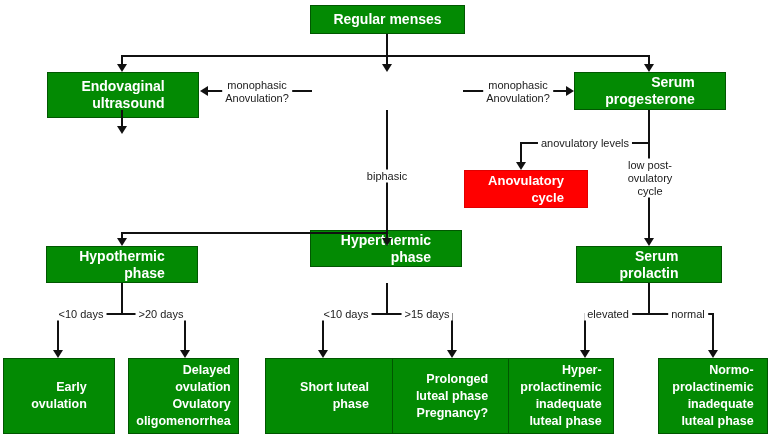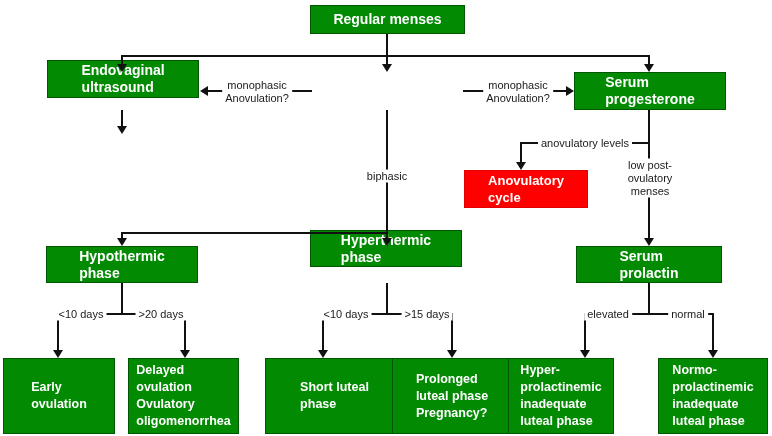--- a/index.html
+++ b/index.html
@@ -2,21 +2,21 @@
 <html><head>
 <meta charset="utf-8">
 <style>
   html,body{margin:0;padding:0;background:#ffffff;}
   #canvas{
     position:relative;width:772px;height:436px;background:#ffffff;
     font-family:"Liberation Sans","DejaVu Sans",sans-serif;overflow:hidden;
   }
   .node{
     position:absolute;display:flex;align-items:center;justify-content:center;
-    text-align:left;color:#ffffff;font-weight:bold;white-space:pre-line;
+    text-align:right;color:#ffffff;font-weight:bold;white-space:pre-line;
     box-sizing:border-box;
   }
   .green{background:#038A03;border:1px solid #015701;}
   .red{background:#FF0000;border:1px solid #e00000;}
   .f14{font-size:14px;line-height:17px;}
   .f13{font-size:13px;line-height:17px;}
   .f12{font-size:12.5px;line-height:17px;}
   .vline{position:absolute;width:2px;background:#111;}
   .hline{position:absolute;height:1.5px;background:#111;}
   .arr{position:absolute;width:0;height:0;}
@@ -29,21 +29,21 @@
     white-space:pre-line;padding:0 3px;z-index:5;
   }
 </style>
 </head>
 <body>
 
 <div id="canvas">
 
   <div class="node green f14" style="left:310px;top:5px;width:155px;height:29px">Regular menses</div>
 
-  <div class="node green f14" style="left:47px;top:60px;width:152px;height:38px">Endovaginal
+  <div class="node green f14" style="left:47px;top:72px;width:152px;height:46px">Endovaginal
 ultrasound</div>
 
 
   <div class="node green f14" style="left:574px;top:72px;width:152px;height:38px">Serum
 progesterone</div>
 
 
   <div class="node red f13" style="left:464px;top:170px;width:124px;height:38px">Anovulatory
 cycle</div>
 
@@ -108,21 +108,21 @@
   <div class="hline" style="left:121px;top:232px;width:266px"></div>
   <div class="vline" style="left:121px;top:232px;height:7px"></div>
   <div class="arr down" style="left:117px;top:238px"></div>
   <div class="vline" style="left:386px;top:232px;height:7px"></div>
   <div class="arr down" style="left:382px;top:238px"></div>
 
   <div class="vline" style="left:648px;top:110px;height:129px"></div>
   <div class="arr down" style="left:644px;top:238px"></div>
   <div class="elabel" style="left:650px;top:178px">low post-
 ovulatory
-menses</div>
+cycle</div>
   <div class="hline" style="left:520px;top:142px;width:128px"></div>
   <div class="elabel" style="left:585px;top:143px">anovulatory levels</div>
   <div class="vline" style="left:520px;top:142px;height:21px"></div>
   <div class="arr down" style="left:516px;top:162px"></div>
 
   <div class="vline" style="left:121px;top:283px;height:30px"></div>
   <div class="hline" style="left:57px;top:313px;width:129px"></div>
   <div class="vline" style="left:57px;top:313px;height:38px"></div>
   <div class="arr down" style="left:53px;top:350px"></div>
   <div class="vline" style="left:184px;top:313px;height:38px"></div>

